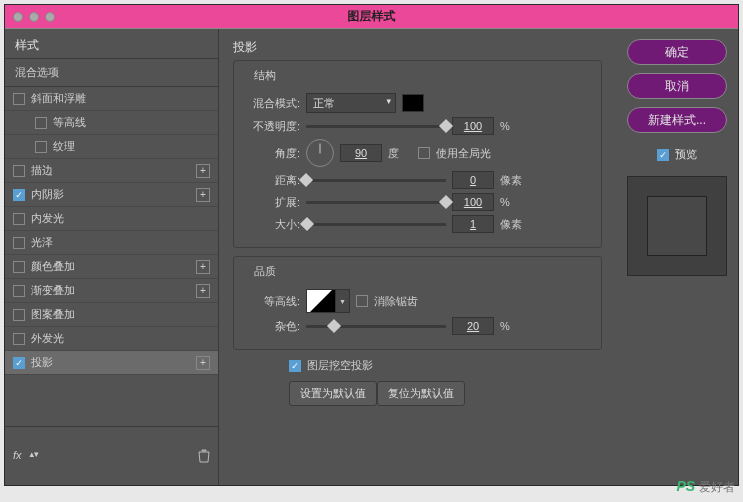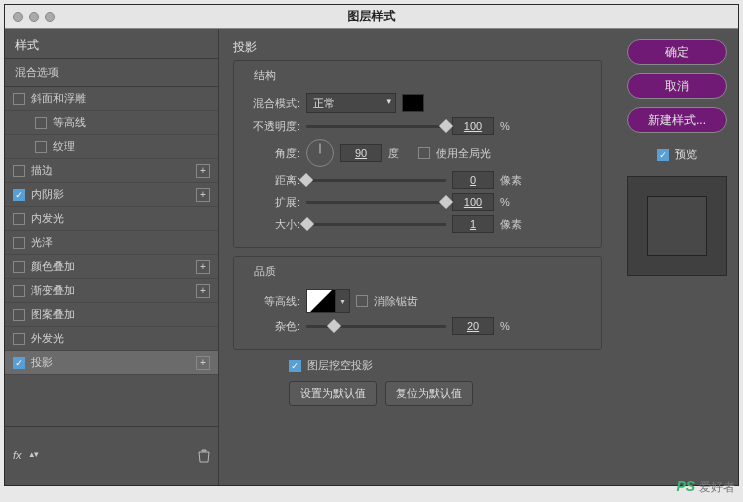--- a/index.html
+++ b/index.html
@@ -1,18 +1,18 @@
 <!DOCTYPE html>
 <html><head>
 <meta charset="utf-8">
 <style>
 * { box-sizing: border-box; margin: 0; padding: 0; font-family: "Microsoft YaHei", sans-serif; }
 body { background: #e8e8e8; width: 743px; height: 502px; overflow: hidden; position: relative; }
 .dialog { background: #535353; width: 735px; height: 482px; margin: 4px; border: 1px solid #2a2a2a; display: flex; flex-direction: column; }
-.titlebar { background: #e5e5e5; height: 24px; display: flex; align-items: center; justify-content: center; border-bottom: 1px solid #8a8a8a; position: relative; }
+.titlebar { background: #ec4899; height: 24px; display: flex; align-items: center; justify-content: center; border-bottom: 1px solid #8a8a8a; position: relative; }
 .titlebar .dots { position: absolute; left: 8px; display: flex; gap: 6px; }
 .titlebar .dot { width: 10px; height: 10px; border-radius: 50%; background: #aaa; border: 1px solid #888; }
 .titlebar .title { font-size: 12px; color: #222; font-weight: bold; }
 .content { flex: 1; display: flex; background: #535353; }
 .sidebar { width: 214px; background: #535353; border-right: 1px solid #3a3a3a; display: flex; flex-direction: column; }
 .sidebar-header { padding: 8px 10px 4px; font-size: 12px; color: #e0e0e0; border-bottom: 1px solid #3a3a3a; }
 .sidebar-subheader { padding: 6px 10px; font-size: 11px; color: #d0d0d0; border-bottom: 1px solid #3a3a3a; }
 .style-item { display: flex; align-items: center; padding: 4px 8px; font-size: 11px; color: #d0d0d0; border-bottom: 1px solid #484848; height: 24px; position: relative; }
 .style-item.active { background: #6b6b6b; }
 .style-item.indent { padding-left: 30px; }
@@ -38,21 +38,21 @@
 .num-input { background: #474747; border: 1px solid #333; color: #ddd; font-size: 11px; width: 42px; height: 18px; text-align: center; text-decoration: underline; }
 .unit { font-size: 11px; color: #ccc; min-width: 24px; }
 .angle-dial { width: 28px; height: 28px; border: 1px solid #888; border-radius: 50%; position: relative; background: #535353; }
 .angle-dial .hand { position: absolute; left: 50%; top: 50%; width: 10px; height: 1px; background: #ccc; transform-origin: left; transform: rotate(-90deg); }
 .chkbox { width: 12px; height: 12px; border: 1px solid #888; display: inline-flex; align-items: center; justify-content: center; background: #535353; }
 .chkbox.checked { background: #5a9fd4; border-color: #5a9fd4; }
 .chkbox.checked::after { content: "✓"; font-size: 9px; color: #fff; }
 .contour-thumb { width: 30px; height: 24px; background: linear-gradient(135deg, #fff 0%, #fff 49%, #000 51%, #000 100%); border: 1px solid #333; }
 .contour-sel { display: flex; align-items: center; }
 .contour-caret { width: 14px; height: 24px; background: #474747; border: 1px solid #333; border-left: none; display: flex; align-items: center; justify-content: center; font-size: 8px; color: #ccc; }
-.btn-row { display: flex; gap: 8px; margin: 8px 0 0 56px; }
+.btn-row { display: flex; gap: 0; margin: 8px 0 0 56px; }
 .btn-small { background: #5a5a5a; border: 1px solid #3a3a3a; color: #ddd; font-size: 11px; padding: 4px 10px; border-radius: 3px; }
 .rightpanel { width: 122px; padding: 10px 10px; display: flex; flex-direction: column; gap: 8px; align-items: center; }
 .btn-pill { width: 100px; height: 26px; border-radius: 13px; border: 1px solid #888; background: #701a75; color: #e0e0e0; font-size: 12px; display: flex; align-items: center; justify-content: center; }
 .preview-row { display: flex; align-items: center; gap: 6px; font-size: 11px; color: #ddd; margin-top: 6px; }
 .preview-box { width: 100px; height: 100px; border: 1px solid #2a2a2a; background: #404040; display: flex; align-items: center; justify-content: center; margin-top: 6px; }
 .preview-inner { width: 60px; height: 60px; background: #484848; border: 1px solid #222; }
 .watermark { position: absolute; right: 8px; bottom: 6px; font-size: 14px; font-family: Arial; }
 .watermark .ps { color: #3cb371; font-weight: bold; font-style: italic; }
 .watermark .txt { color: #777; font-size: 12px; }
 svg { display: block; }

